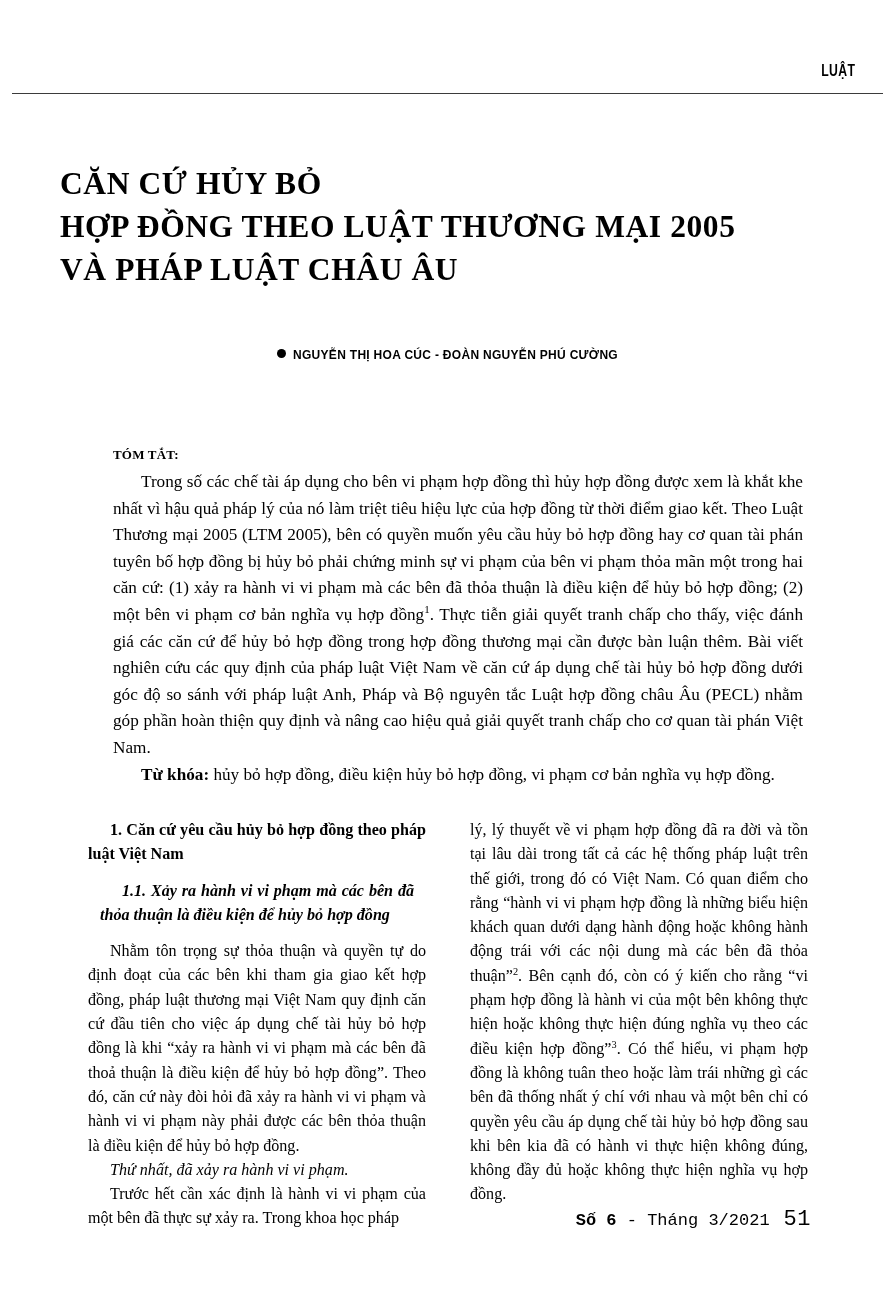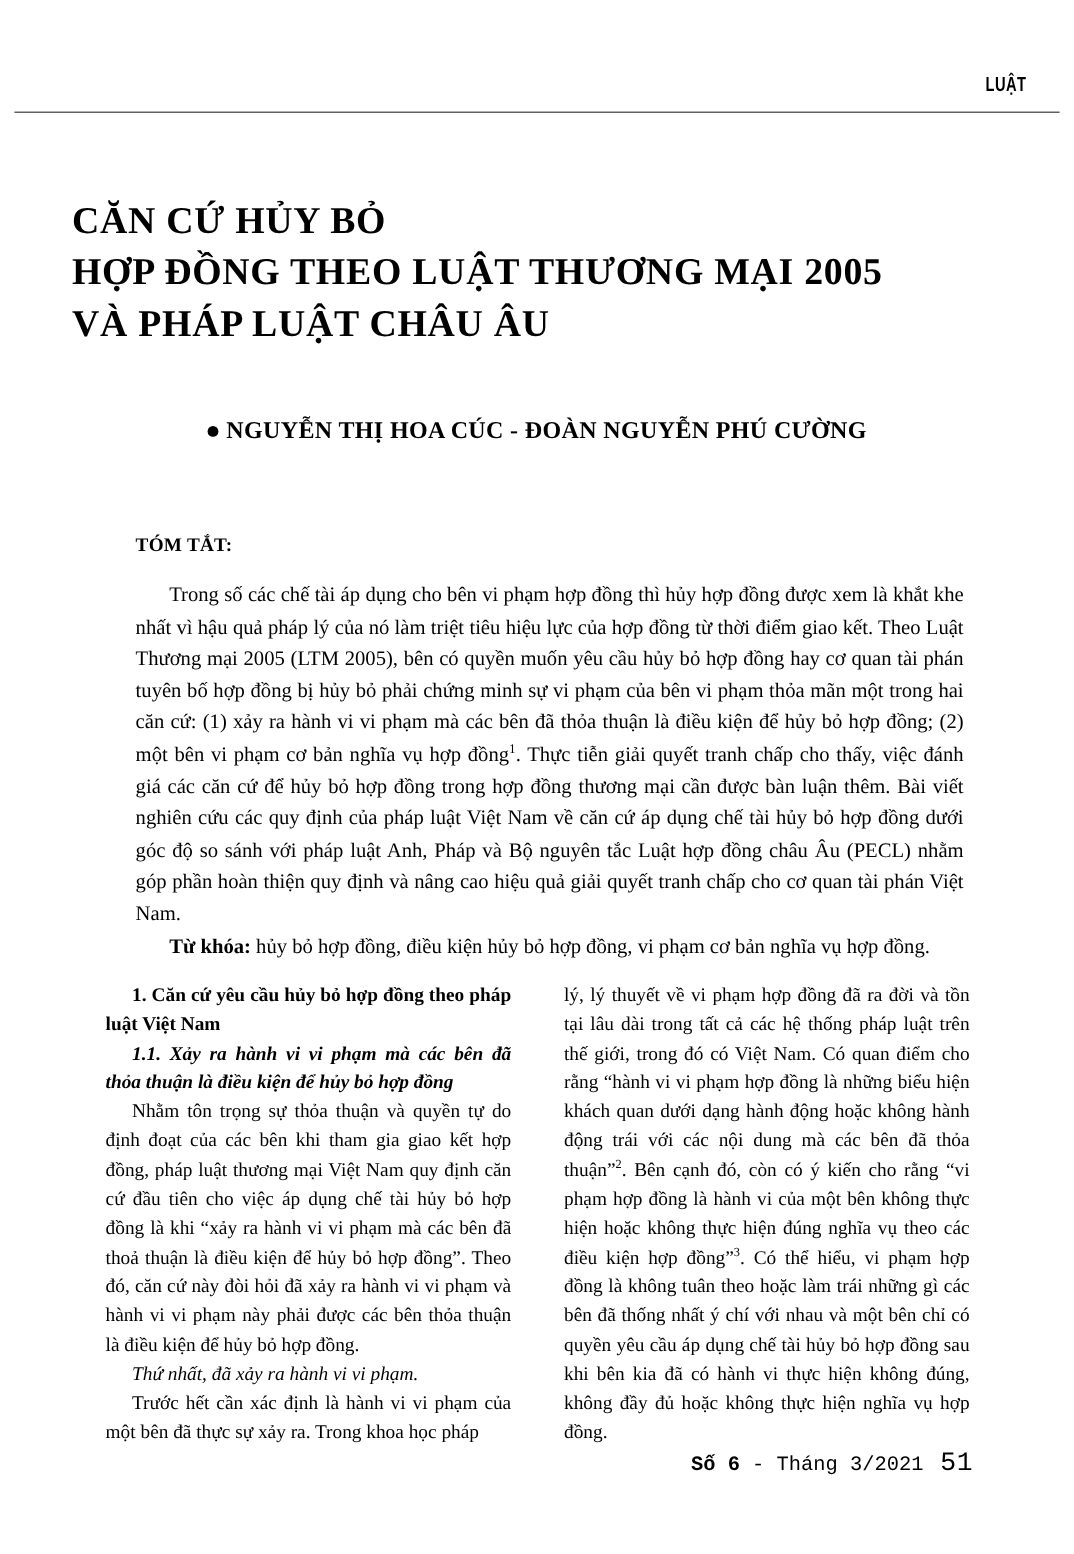--- a/index.html
+++ b/index.html
@@ -69,23 +69,23 @@
     white-space: nowrap;
   }
 
   
   .authors {
     position: absolute;
     top: 348px;
     left: 60px;
     right: 60px;
     text-align: center;
-    font-family: Liberation Serif, serif;
-    font-weight: bold;
-    font-size: 20px;
+    font-family: Liberation Sans, sans-serif;
+    font-weight: bold;
+    font-size: 12px;
     letter-spacing: 0.3px;
     white-space: nowrap;
   }
 
   .author-bullet {
     display: inline-block;
     width: 9px;
     height: 9px;
     border-radius: 50%;
     background: #000;
@@ -97,24 +97,24 @@
   .abstract {
     position: absolute;
     top: 443px;
     left: 113px;
     width: 690px;
   }
 
   .abstract-heading {
     font-family: "Liberation Serif", "DejaVu Serif", serif;
     font-weight: bold;
-    font-size: 16px;
+    font-size: 13px;
     line-height: 24px;
     letter-spacing: 0.2px;
-    margin-bottom: 16px;
+    margin-bottom: 2px;
   }
 
   .abstract-body {
     font-size: 17.2px;
     line-height: 26.6px;
     text-align: justify;
     text-indent: 28px;
     hyphens: none;
   }
 
@@ -166,21 +166,21 @@
     margin: 0;
   }
 
   .subsec-heading {
     font-weight: bold;
     font-style: italic;
     font-size: 16.1px;
     line-height: 24.3px;
     text-align: justify;
     text-indent: 22px;
-    margin: 0;
+    margin: 12px;
   }
 
   .italic-lead {
     font-style: italic;
     font-size: 16.1px;
     line-height: 24.3px;
     text-align: left;
     text-indent: 22px;
     margin: 0;
   }

